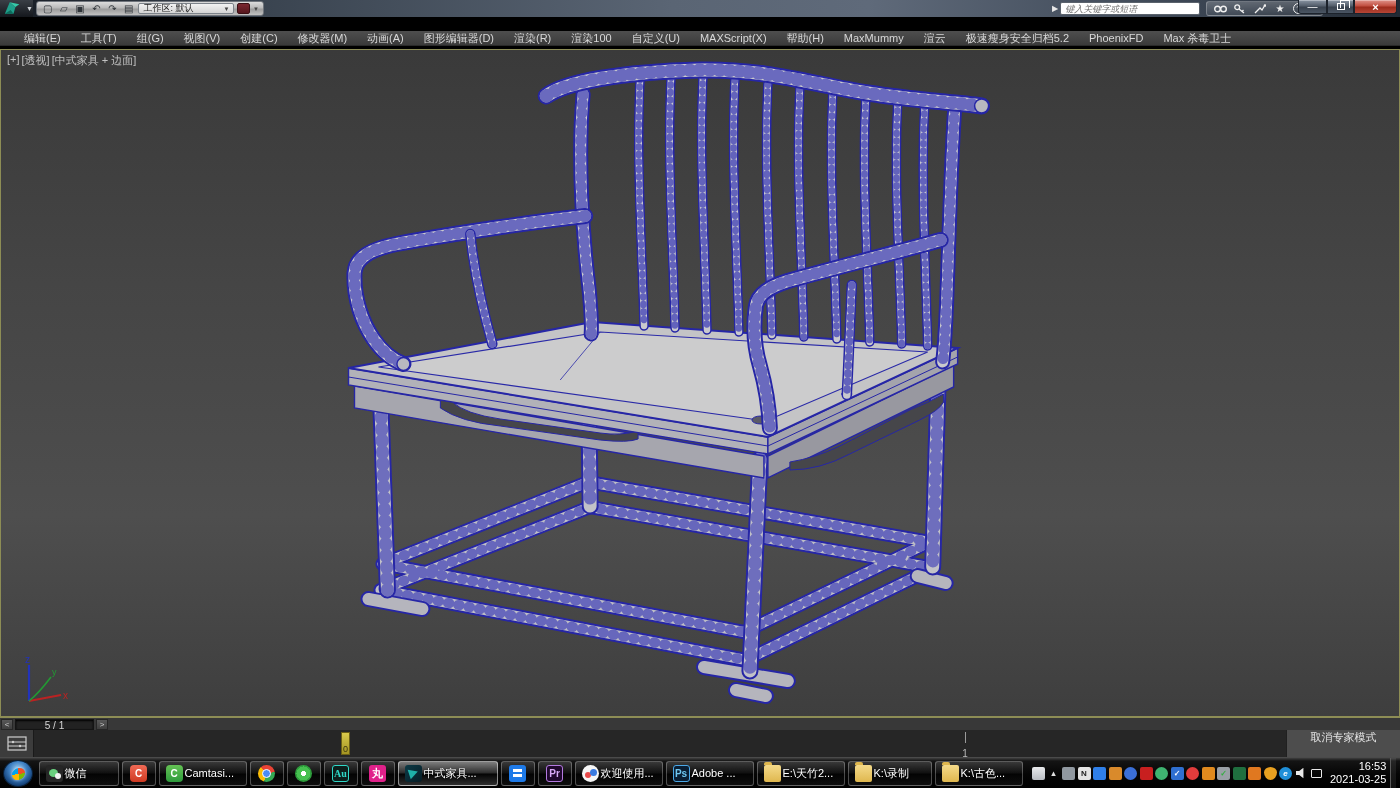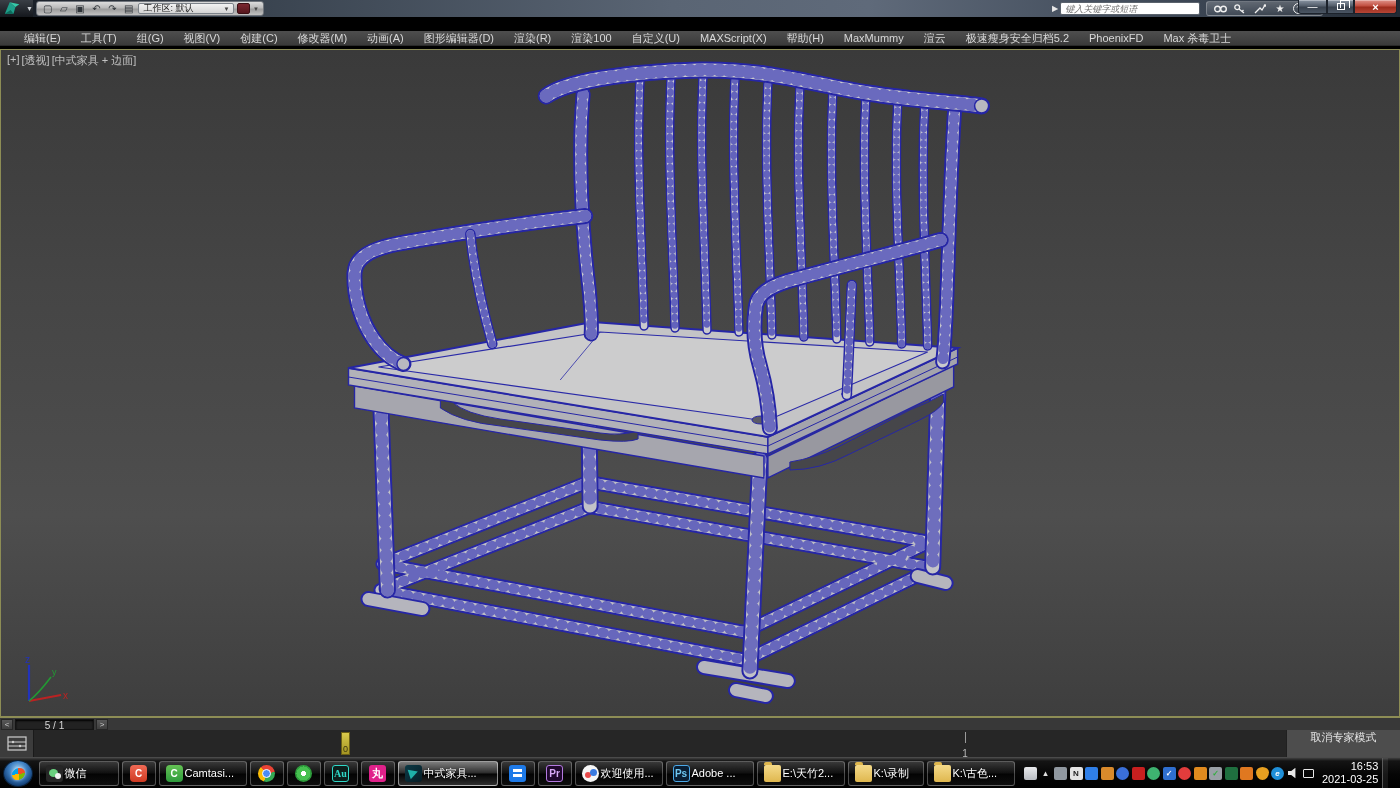--- a/index.html
+++ b/index.html
@@ -423,21 +423,21 @@
       <span class="cap">欢迎使用...</span>
     </div>
     <div class="tk-btn" style="width:88px">
       <span class="ic ic-ps">Ps</span>
       <span class="cap">Adobe ...</span>
     </div>
     <div class="tk-btn" style="width:88px">
       <span class="ic ic-folder"></span>
       <span class="cap">E:\天竹2...</span>
     </div>
-    <div class="tk-btn" style="width:76px">
+    <div class="tk-btn" style="width:84px">
       <span class="ic ic-folder"></span>
       <span class="cap">K:\录制</span>
     </div>
     <div class="tk-btn" style="width:88px">
       <span class="ic ic-folder"></span>
       <span class="cap">K:\古色...</span>
     </div>
 
     <div id="tray">
       <span class="tri t-input"></span>

